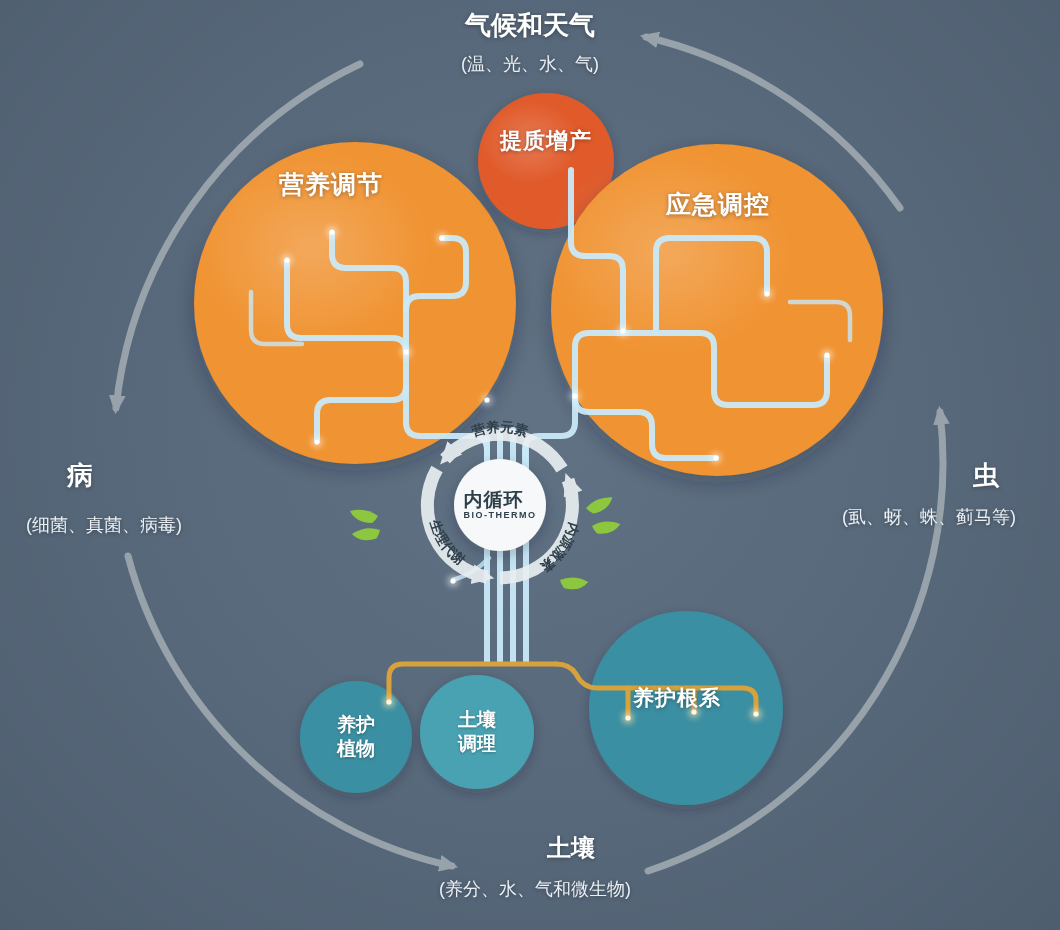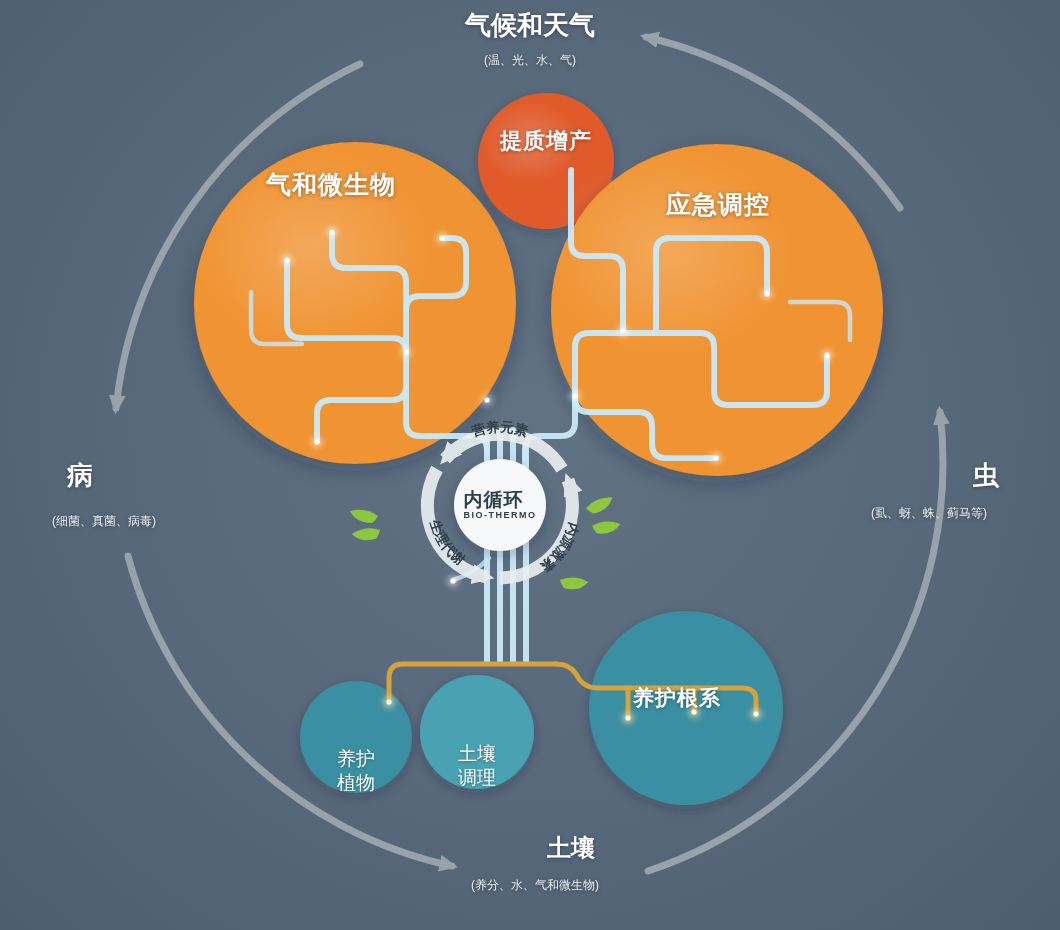--- a/index.html
+++ b/index.html
@@ -8,27 +8,27 @@
     background: radial-gradient(ellipse at 50% 45%, var(--bg-light) 0%, var(--bg) 55%, #4e5e6f 100%);
     font-family:"Liberation Sans","DejaVu Sans",sans-serif;
   }
   #gfx{position:absolute;left:0;top:0;}
   .lbl{
     position:absolute; color:#fff; white-space:nowrap;
     transform:translate(-50%,0); text-shadow:0 1px 4px rgba(0,0,0,.35);
   }
   .t-big{font-size:26px;font-weight:bold;}
   .t-mid{font-size:24px;font-weight:bold;margin-left:36px;}
-  .t-sub{font-size:12px;color:#eaf0f5;font-weight:normal;}
+  .t-sub{font-size:18px;color:#eaf0f5;font-weight:normal;}
   .bub{font-size:25px;font-weight:bold;letter-spacing:1px;}
   .bub-sm{font-size:22px;font-weight:bold;letter-spacing:1px;}
   .teal-lbl{
-    position:absolute; color:#fff; font-size:19px; font-weight:normal; line-height:1.25;
+    position:absolute; color:#fff; font-size:19px; font-weight:bold; line-height:1.25;
     width:2.2em; text-align:center; word-break:break-all;
-    transform:translate(-50%,-50%); text-shadow:0 1px 3px rgba(0,0,0,.3);margin-top:34px;
+    transform:translate(-50%,-50%); text-shadow:0 1px 3px rgba(0,0,0,.3);
   }
   .roots-lbl{font-size:21px;font-weight:bold;letter-spacing:1px;}
   #hub-text{
     position:absolute; left:500px; top:505px; transform:translate(-50%,-50%);
     text-align:left; color:#2e3f4a; line-height:1.1;
   }
   #hub-text .h1{font-size:19px;font-weight:bold;letter-spacing:1px;}
   #hub-text .h2{font-size:9px;font-weight:bold;letter-spacing:1.5px;}
   .ringlbl{font:bold 13.5px "Liberation Sans","DejaVu Sans",sans-serif; fill:#2e3f4a;}
   .arc{stroke:var(--arc); stroke-width:7; fill:none; opacity:.85; stroke-linecap:round;}
@@ -189,21 +189,21 @@
 
   <div class="lbl t-big" style="left:80px; top:458px;">病</div>
   <div class="lbl t-sub" style="left:104px; top:505px;margin-top:8px;">(细菌、真菌、病毒)</div>
 
   <div class="lbl t-big" style="left:986px; top:458px;">虫</div>
   <div class="lbl t-sub" style="left:929px; top:505px;text-align:center;">(虱、蚜、蛛、蓟马等)</div>
 
   <div class="lbl t-mid" style="left:535px; top:832px;">土壤</div>
   <div class="lbl t-sub" style="left:535px; top:877px;">(养分、水、气和微生物)</div>
 
-  <div class="lbl bub" style="left:331px; top:168px;">气和微生物</div>
+  <div class="lbl bub" style="left:331px; top:168px;">营养调节</div>
   <div class="lbl bub-sm" style="left:546px; top:126px;">提质增产</div>
   <div class="lbl bub" style="left:718px; top:188px;">应急调控</div>
 
   <div class="teal-lbl" style="left:356px; top:737px;">养护植物</div>
   <div class="teal-lbl" style="left:477px; top:732px;">土壤调理</div>
   <div class="lbl roots-lbl" style="left:677px; top:648px;margin-top:36px;">养护根系</div>
 
   <div id="hub-text">
     <div class="h1">内循环</div>
     <div class="h2">BIO-THERMO</div>

